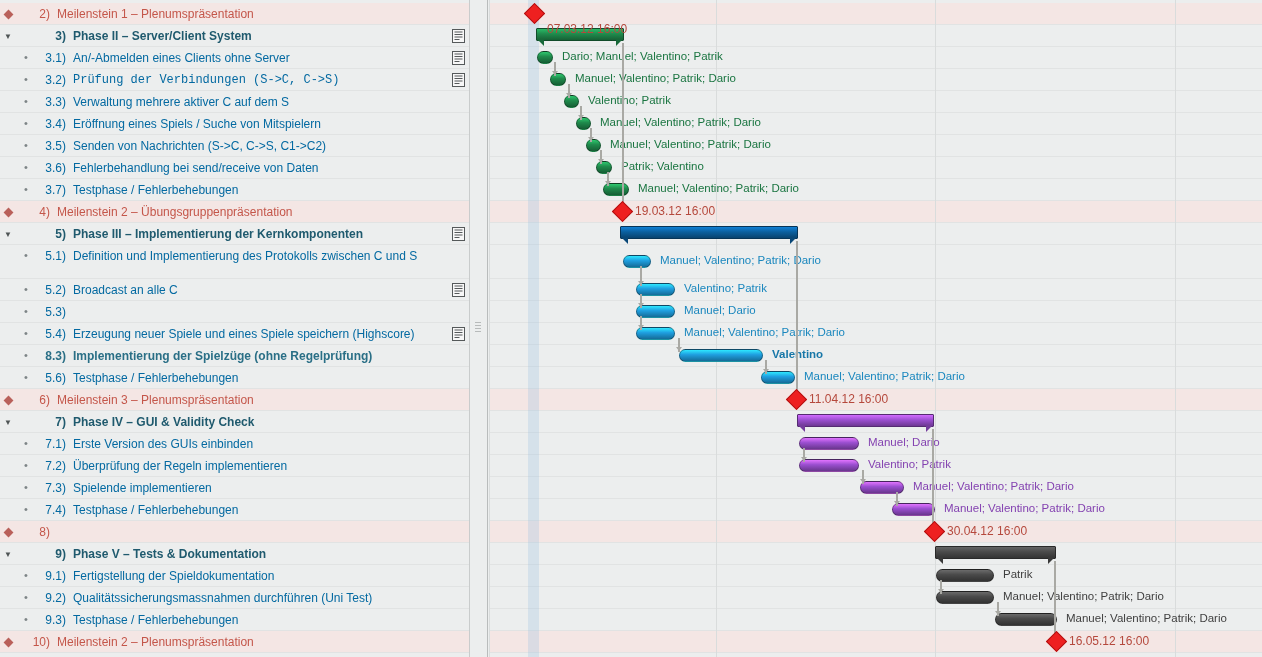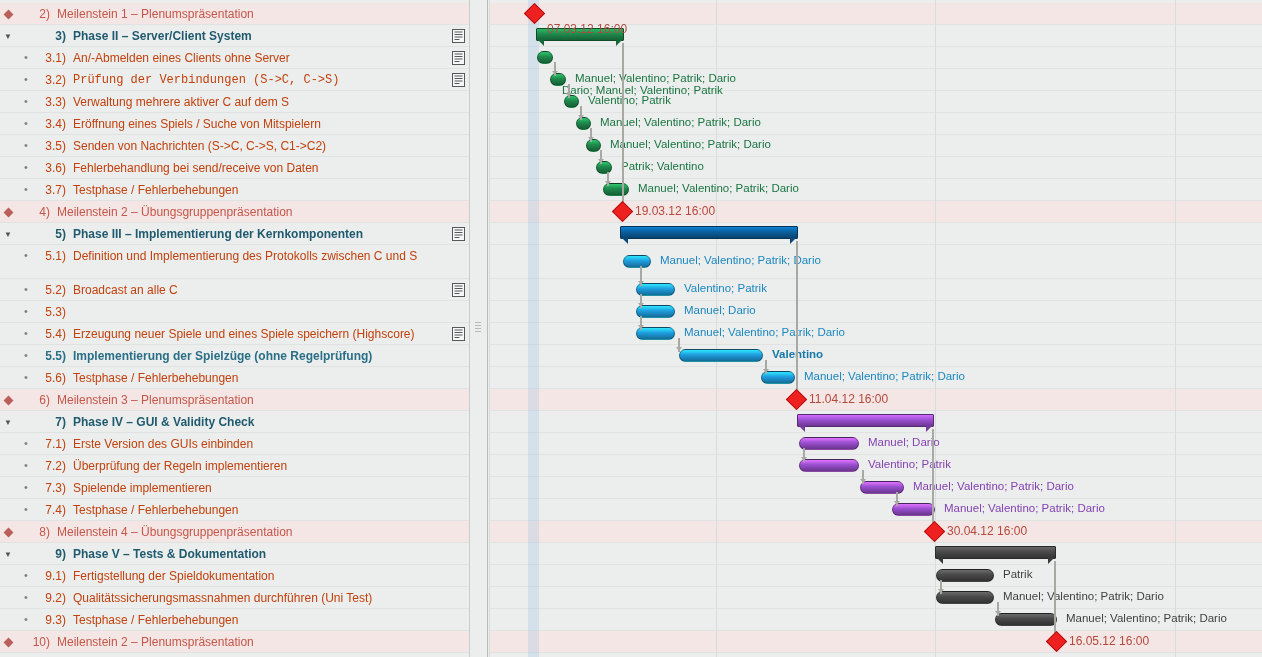--- a/index.html
+++ b/index.html
@@ -55,21 +55,21 @@
     font-size: 12px;
     white-space: normal;
     line-height: 14px;
   }
   .trow .note {
     position: absolute; right: 5px; top: 4px;
     width: 13px; height: 14px;
   }
   
   .lvl0 .num, .lvl0 .lbl { font-weight: bold; color: #1f5a6e; }
-  .lvl1 .num, .lvl1 .lbl { font-weight: normal; color: #c2410c; }
+  .lvl1 .num, .lvl1 .lbl { font-weight: normal; color: #0369a1; }
   .ms .num, .ms .lbl { color: #c4564a; font-weight: normal; }
   .sel .num, .sel .lbl { font-weight: bold; color: #2a6f86; }
 
   .diamond-sm {
     width: 7px; height: 7px;
     background: #b9605a;
     transform: rotate(45deg);
     display: inline-block;
     margin-top: 1px;
   }
@@ -292,21 +292,21 @@
             <rect x="0.5" y="0.5" width="12" height="13" fill="#f7f7f7" stroke="#55595a"></rect>
             <rect x="2.5" y="2.5" width="8" height="1" fill="#55595a"></rect>
             <rect x="2.5" y="5" width="8" height="1" fill="#55595a"></rect>
             <rect x="2.5" y="7.5" width="8" height="1" fill="#55595a"></rect>
             <rect x="2.5" y="10" width="5" height="1" fill="#55595a"></rect>
           </svg></div>
       </div>
       <div class="trow lvl1 sel" style="top: 345px; height: 22px;">
         <div class="twist">&nbsp;</div>
         <div class="bulletcell">•</div>
-        <div class="num">5.5)</div>
+        <div class="num">8.3)</div>
         <div class="lbl" style="max-width: 390px;">Implementierung der Spielzüge (ohne Regelprüfung)</div>
       </div>
       <div class="trow lvl1" style="top: 367px; height: 22px;">
         <div class="twist">&nbsp;</div>
         <div class="bulletcell">•</div>
         <div class="num">5.6)</div>
         <div class="lbl" style="max-width: 390px;">Testphase / Fehlerbehebungen</div>
       </div>
       <div class="trow milestone ms" style="top: 389px; height: 22px;">
         <div class="twist"><span class="diamond-sm"></span></div>
@@ -341,21 +341,20 @@
       <div class="trow lvl1" style="top: 499px; height: 22px;">
         <div class="twist">&nbsp;</div>
         <div class="bulletcell">•</div>
         <div class="num">7.4)</div>
         <div class="lbl" style="max-width: 390px;">Testphase / Fehlerbehebungen</div>
       </div>
       <div class="trow milestone ms" style="top: 521px; height: 22px;">
         <div class="twist"><span class="diamond-sm"></span></div>
         <div class="bulletcell" style="width: 4px; min-width: 4px;">&nbsp;</div>
         <div class="num">8)</div>
-        <div class="lbl" style="max-width: 390px;">Meilenstein 4 – Übungsgruppenpräsentation</div>
       </div>
       <div class="trow lvl0" style="top: 543px; height: 22px;">
         <div class="twist">▼</div>
         <div class="bulletcell">&nbsp;</div>
         <div class="num">9)</div>
         <div class="lbl" style="max-width: 390px;">Phase V – Tests &amp; Dokumentation</div>
       </div>
       <div class="trow lvl1" style="top: 565px; height: 22px;">
         <div class="twist">&nbsp;</div>
         <div class="bulletcell">•</div>
@@ -424,21 +423,21 @@
       <div class="todayband" style="left: 39px;"></div>
       <div class="vline" style="left: 0px;"></div>
       <div class="vline" style="left: 227px;"></div>
       <div class="vline" style="left: 446px;"></div>
       <div class="vline" style="left: 686px;"></div>
       <div class="bar summary" style="left: 47px; top: 28px; width: 88px; background: linear-gradient(rgb(42, 186, 103) 0%, rgb(31, 138, 76) 45%, rgb(22, 97, 53) 100%); border: 1px solid rgb(17, 76, 42);">
         <span class="cap-l" style="border-top-color: rgb(23, 104, 57);"></span>
         <span class="cap-r" style="border-top-color: rgb(23, 104, 57);"></span>
       </div>
       <div class="bar task" style="left: 48px; top: 51px; width: 16px; background: linear-gradient(rgb(45, 200, 110) 0%, rgb(31, 138, 76) 42%, rgb(21, 94, 52) 100%);"></div>
-      <div class="reslabel" style="left: 73px; top: 50px; color: rgb(26, 117, 65); margin-top: 34px;">Dario; Manuel; Valentino; Patrik</div>
+      <div class="reslabel" style="left: 73px; top: 50px; color: rgb(26, 117, 65);">Dario; Manuel; Valentino; Patrik</div>
       <div class="bar task" style="left: 61px; top: 73px; width: 16px; background: linear-gradient(rgb(45, 200, 110) 0%, rgb(31, 138, 76) 42%, rgb(21, 94, 52) 100%);"></div>
       <div class="reslabel" style="left: 86px; top: 72px; color: rgb(26, 117, 65);">Manuel; Valentino; Patrik; Dario</div>
       <div class="bar task" style="left: 75px; top: 95px; width: 15px; background: linear-gradient(rgb(45, 200, 110) 0%, rgb(31, 138, 76) 42%, rgb(21, 94, 52) 100%);"></div>
       <div class="reslabel" style="left: 99px; top: 94px; color: rgb(26, 117, 65);">Valentino; Patrik</div>
       <div class="bar task" style="left: 87px; top: 117px; width: 15px; background: linear-gradient(rgb(45, 200, 110) 0%, rgb(31, 138, 76) 42%, rgb(21, 94, 52) 100%);"></div>
       <div class="reslabel" style="left: 111px; top: 116px; color: rgb(26, 117, 65);">Manuel; Valentino; Patrik; Dario</div>
       <div class="bar task" style="left: 97px; top: 139px; width: 15px; background: linear-gradient(rgb(45, 200, 110) 0%, rgb(31, 138, 76) 42%, rgb(21, 94, 52) 100%);"></div>
       <div class="reslabel" style="left: 121px; top: 138px; color: rgb(26, 117, 65);">Manuel; Valentino; Patrik; Dario</div>
       <div class="bar task" style="left: 107px; top: 161px; width: 16px; background: linear-gradient(rgb(45, 200, 110) 0%, rgb(31, 138, 76) 42%, rgb(21, 94, 52) 100%);"></div>
       <div class="reslabel" style="left: 132px; top: 160px; color: rgb(26, 117, 65);">Patrik; Valentino</div>

